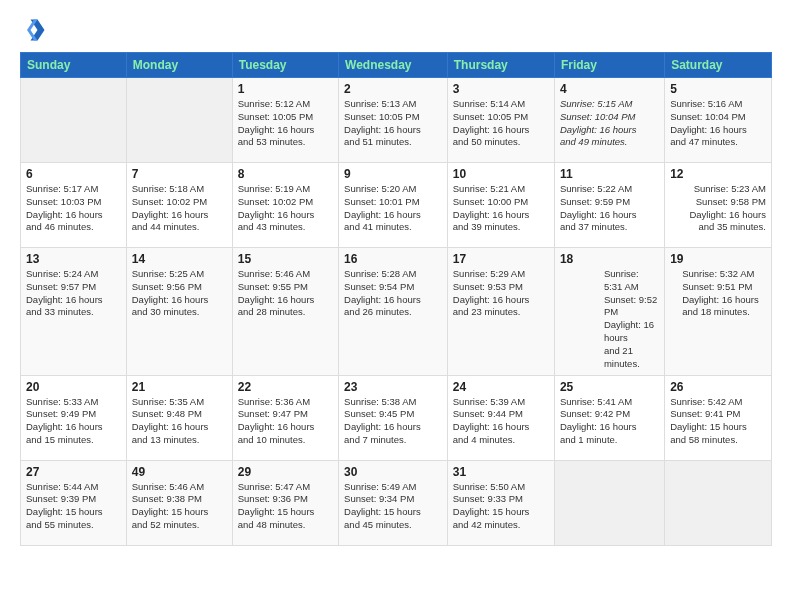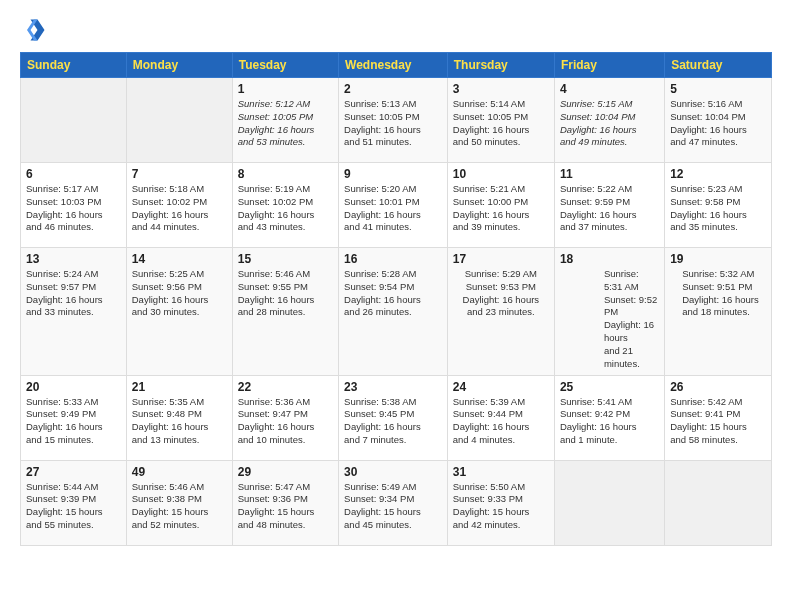--- a/index.html
+++ b/index.html
@@ -49,21 +49,21 @@
       font-size: 14px;
       color: #333;
     }
     .calendar {
       width: 100%;
       border-collapse: collapse;
       border: 1px solid #ccc;
     }
     .calendar th {
       background: #2266bb;
-      color: #fde047;
+      color: #86efac;
       font-size: 12px;
       font-weight: bold;
       padding: 5px 6px;
       text-align: left;
       border: 1px solid #3377cc;
     }
     .calendar td {
       width: 113px;
       vertical-align: top;
       padding: 4px 5px;
@@ -126,21 +126,21 @@
           <th>Friday</th>
           <th>Saturday</th>
         </tr>
     </thead>
     <tbody id="calendar-body">
     <tr>
           <td class="empty-cell"></td>
           <td class="empty-cell"></td>
           <td>
             <span class="day-number">1</span>
-            <div class="cell-content" style="white-space: pre-line; font-style: italic;">Sunrise: 5:12 AM
+            <div class="cell-content" style="white-space: pre-line;">Sunrise: 5:12 AM
 Sunset: 10:05 PM
 Daylight: 16 hours
 and 53 minutes.</div>
           </td>
           <td>
             <span class="day-number">2</span>
             <div class="cell-content" style="white-space: pre-line;">Sunrise: 5:13 AM
 Sunset: 10:05 PM
 Daylight: 16 hours
 and 51 minutes.</div>
@@ -205,21 +205,21 @@
           </td>
           <td>
             <span class="day-number">11</span>
             <div class="cell-content" style="white-space: pre-line;">Sunrise: 5:22 AM
 Sunset: 9:59 PM
 Daylight: 16 hours
 and 37 minutes.</div>
           </td>
           <td>
             <span class="day-number">12</span>
-            <div class="cell-content" style="white-space: pre-line;">Sunrise: 5:23 AM
+            <div class="cell-content" style="white-space: pre-line; text-align: right;">Sunrise: 5:23 AM
 Sunset: 9:58 PM
 Daylight: 16 hours
 and 35 minutes.</div>
           </td>
         </tr>
         <tr>
           <td>
             <span class="day-number">13</span>
             <div class="cell-content" style="white-space: pre-line;">Sunrise: 5:24 AM
 Sunset: 9:57 PM
@@ -242,21 +242,21 @@
           </td>
           <td>
             <span class="day-number">16</span>
             <div class="cell-content" style="white-space: pre-line;">Sunrise: 5:28 AM
 Sunset: 9:54 PM
 Daylight: 16 hours
 and 26 minutes.</div>
           </td>
           <td>
             <span class="day-number">17</span>
-            <div class="cell-content" style="white-space: pre-line; text-align: center;">Sunrise: 5:29 AM
+            <div class="cell-content" style="white-space: pre-line;">Sunrise: 5:29 AM
 Sunset: 9:53 PM
 Daylight: 16 hours
 and 23 minutes.</div>
           </td>
           <td>
             <span class="day-number">18</span>
             <div class="cell-content" style="white-space: pre-line; margin-left: 44px;">Sunrise: 5:31 AM
 Sunset: 9:52 PM
 Daylight: 16 hours
 and 21 minutes.</div>

